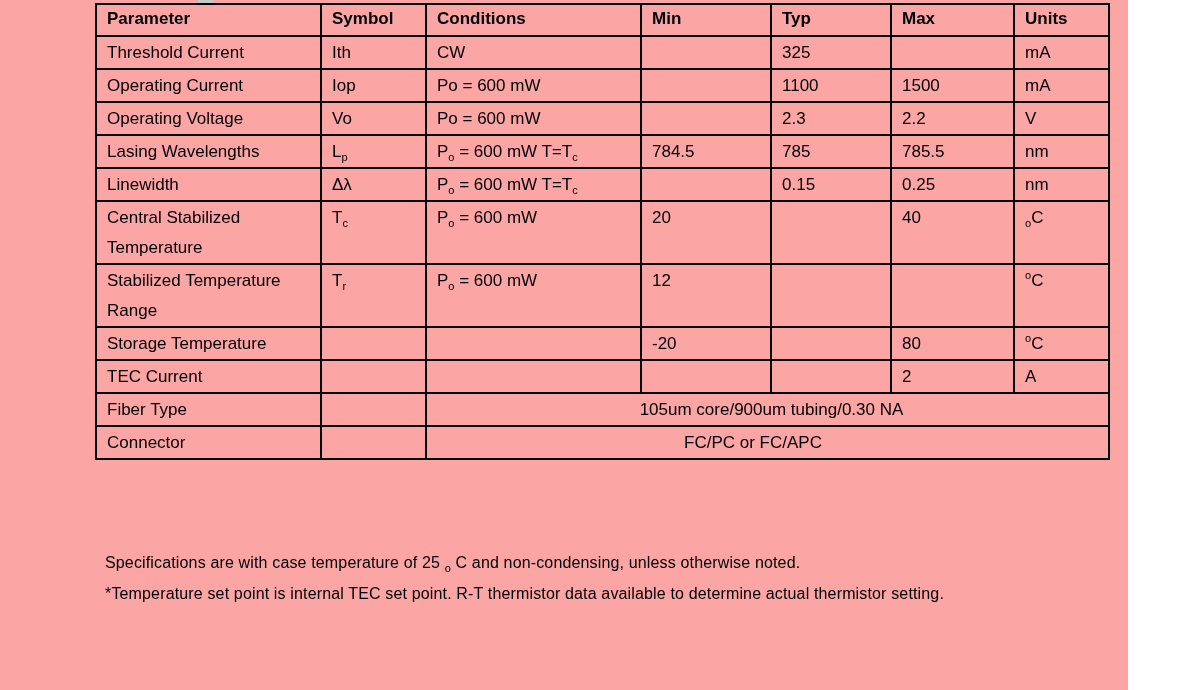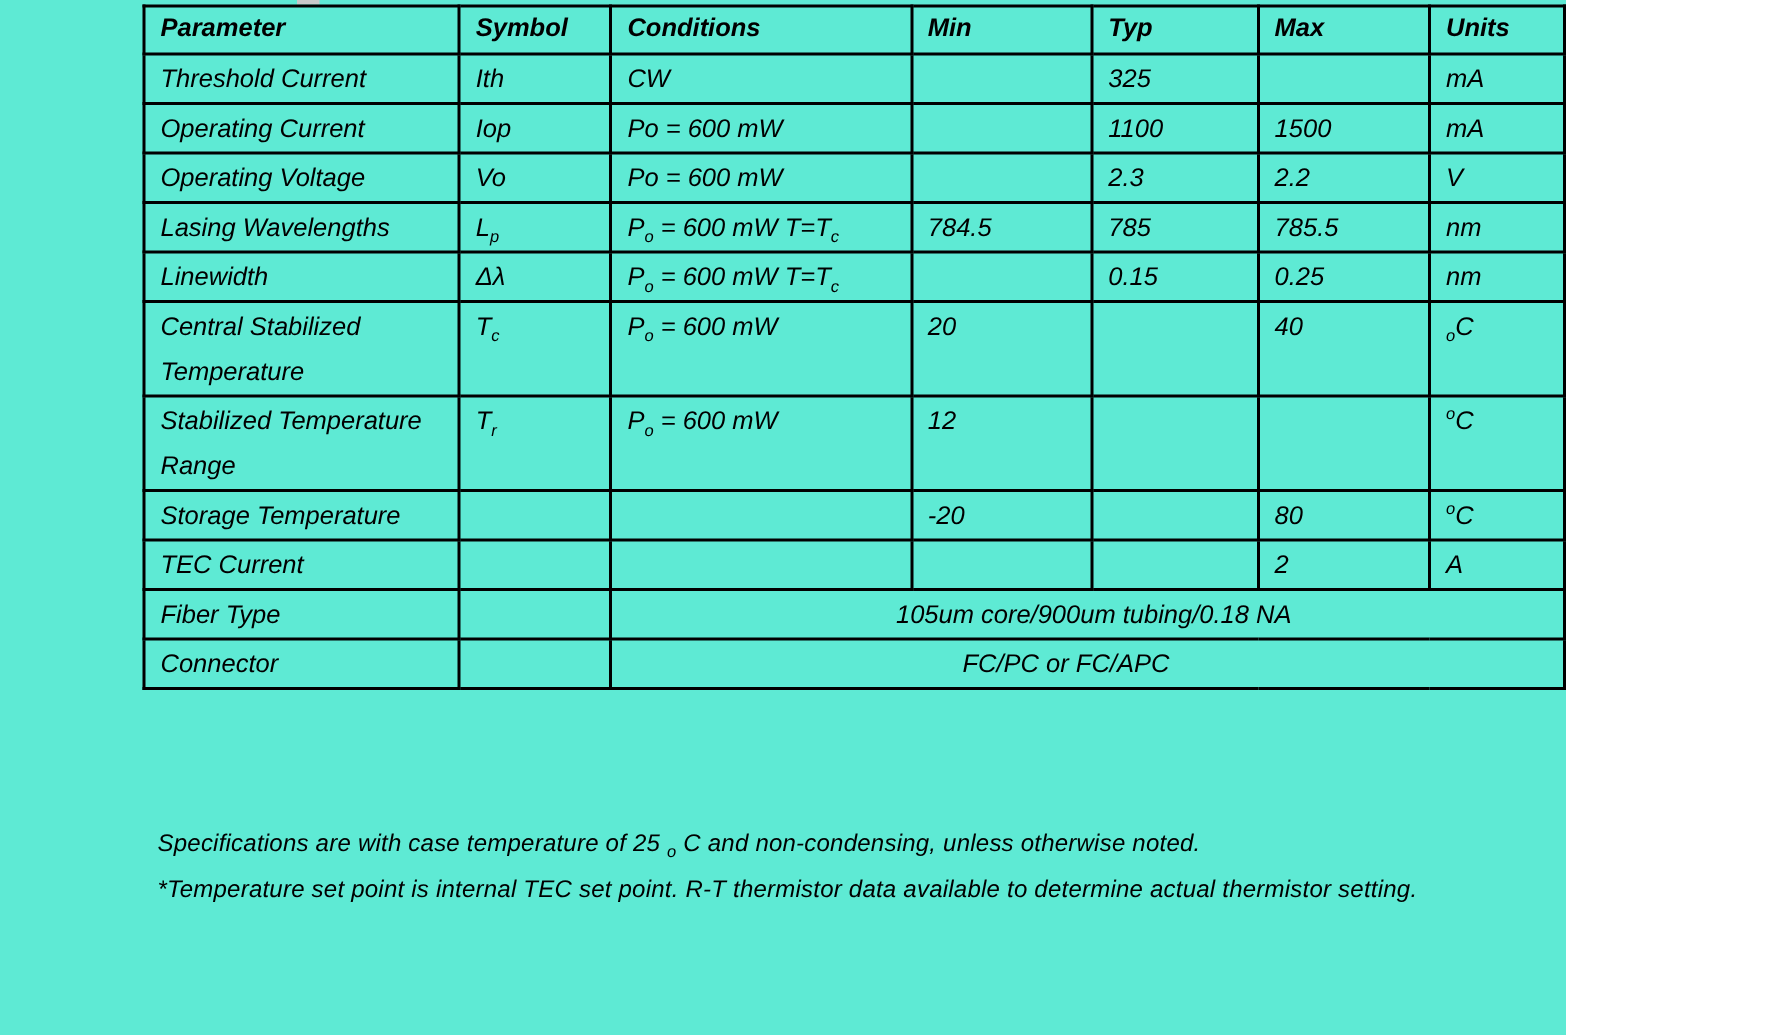--- a/index.html
+++ b/index.html
@@ -2,27 +2,26 @@
 <html><head>
 <meta charset="utf-8">
 <style>
   html, body {
     margin: 0;
     padding: 0;
     background: #ffffff;
   }
   .sheet {
     position: relative;
-    width: 1044px;
+    width: 1128px;
     height: 690px;
-    background: #5eead4;
+    background: #fca5a5;
     font-family: "Liberation Sans", sans-serif;
     color: #000000;
     overflow: hidden;
-    font-style: italic;
   }
   .artifact {
     position: absolute;
     left: 198px;
     top: 0;
     width: 15px;
     height: 3px;
     background: #c9c9c9;
   }
   table.spec {
@@ -191,21 +190,21 @@
       <td class="num"></td>
       <td class="num"></td>
       <td class="num">2</td>
       <td>A</td>
     </tr>
 
 
     <tr class="s">
       <td>Fiber Type</td>
       <td></td>
-      <td class="merged" colspan="5">105um core/900um tubing/0.18 NA</td>
+      <td class="merged" colspan="5">105um core/900um tubing/0.30 NA</td>
     </tr>
 
     <tr class="s">
       <td>Connector</td>
       <td></td>
       <td class="merged shift" colspan="5">FC/PC or FC/APC</td>
     </tr>
   </tbody>
     </table>
 

